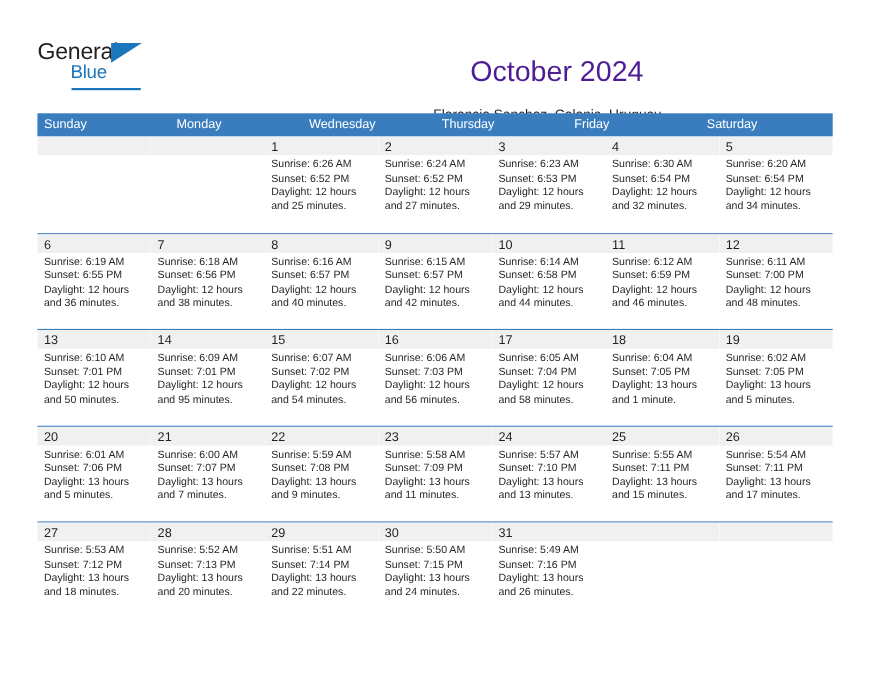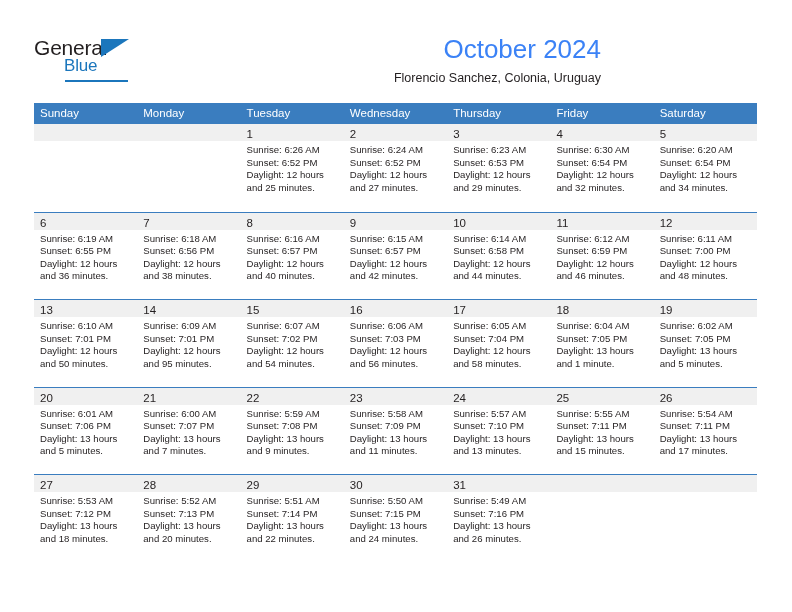--- a/index.html
+++ b/index.html
@@ -73,25 +73,25 @@
   }
 
   .title-block {
     position: absolute;
     right: 35px;
     top: 34px;
     text-align: right;
   }
   .cal-title {
     font-size: 26px;
-    color: #3b82f6;
+    color: #4c1d95;
     line-height: 30px;
     white-space: nowrap;
     font-weight: normal;
-    margin: 0;
+    margin: 16px;
   }
   .cal-subtitle {
     font-size: 12.5px;
     color: #231f20;
     line-height: 16px;
     margin-top: 6px;
     white-space: nowrap;
   }
 
   
@@ -171,21 +171,20 @@
       <div class="cal-title">October 2024</div>
       <div class="cal-subtitle">Florencio Sanchez, Colonia, Uruguay</div>
     </div>
 
   </div>
 
   <div class="calendar">
     <div class="weekdays">
         <div class="weekday">Sunday</div>
         <div class="weekday">Monday</div>
-        <div class="weekday">Tuesday</div>
         <div class="weekday">Wednesday</div>
         <div class="weekday">Thursday</div>
         <div class="weekday">Friday</div>
         <div class="weekday">Saturday</div>
       </div>
     <div id="weeks-container">
         <div class="week">
           <div class="daycell">
             <div class="daynum-band"><span class="daynum"></span></div>
           </div>

